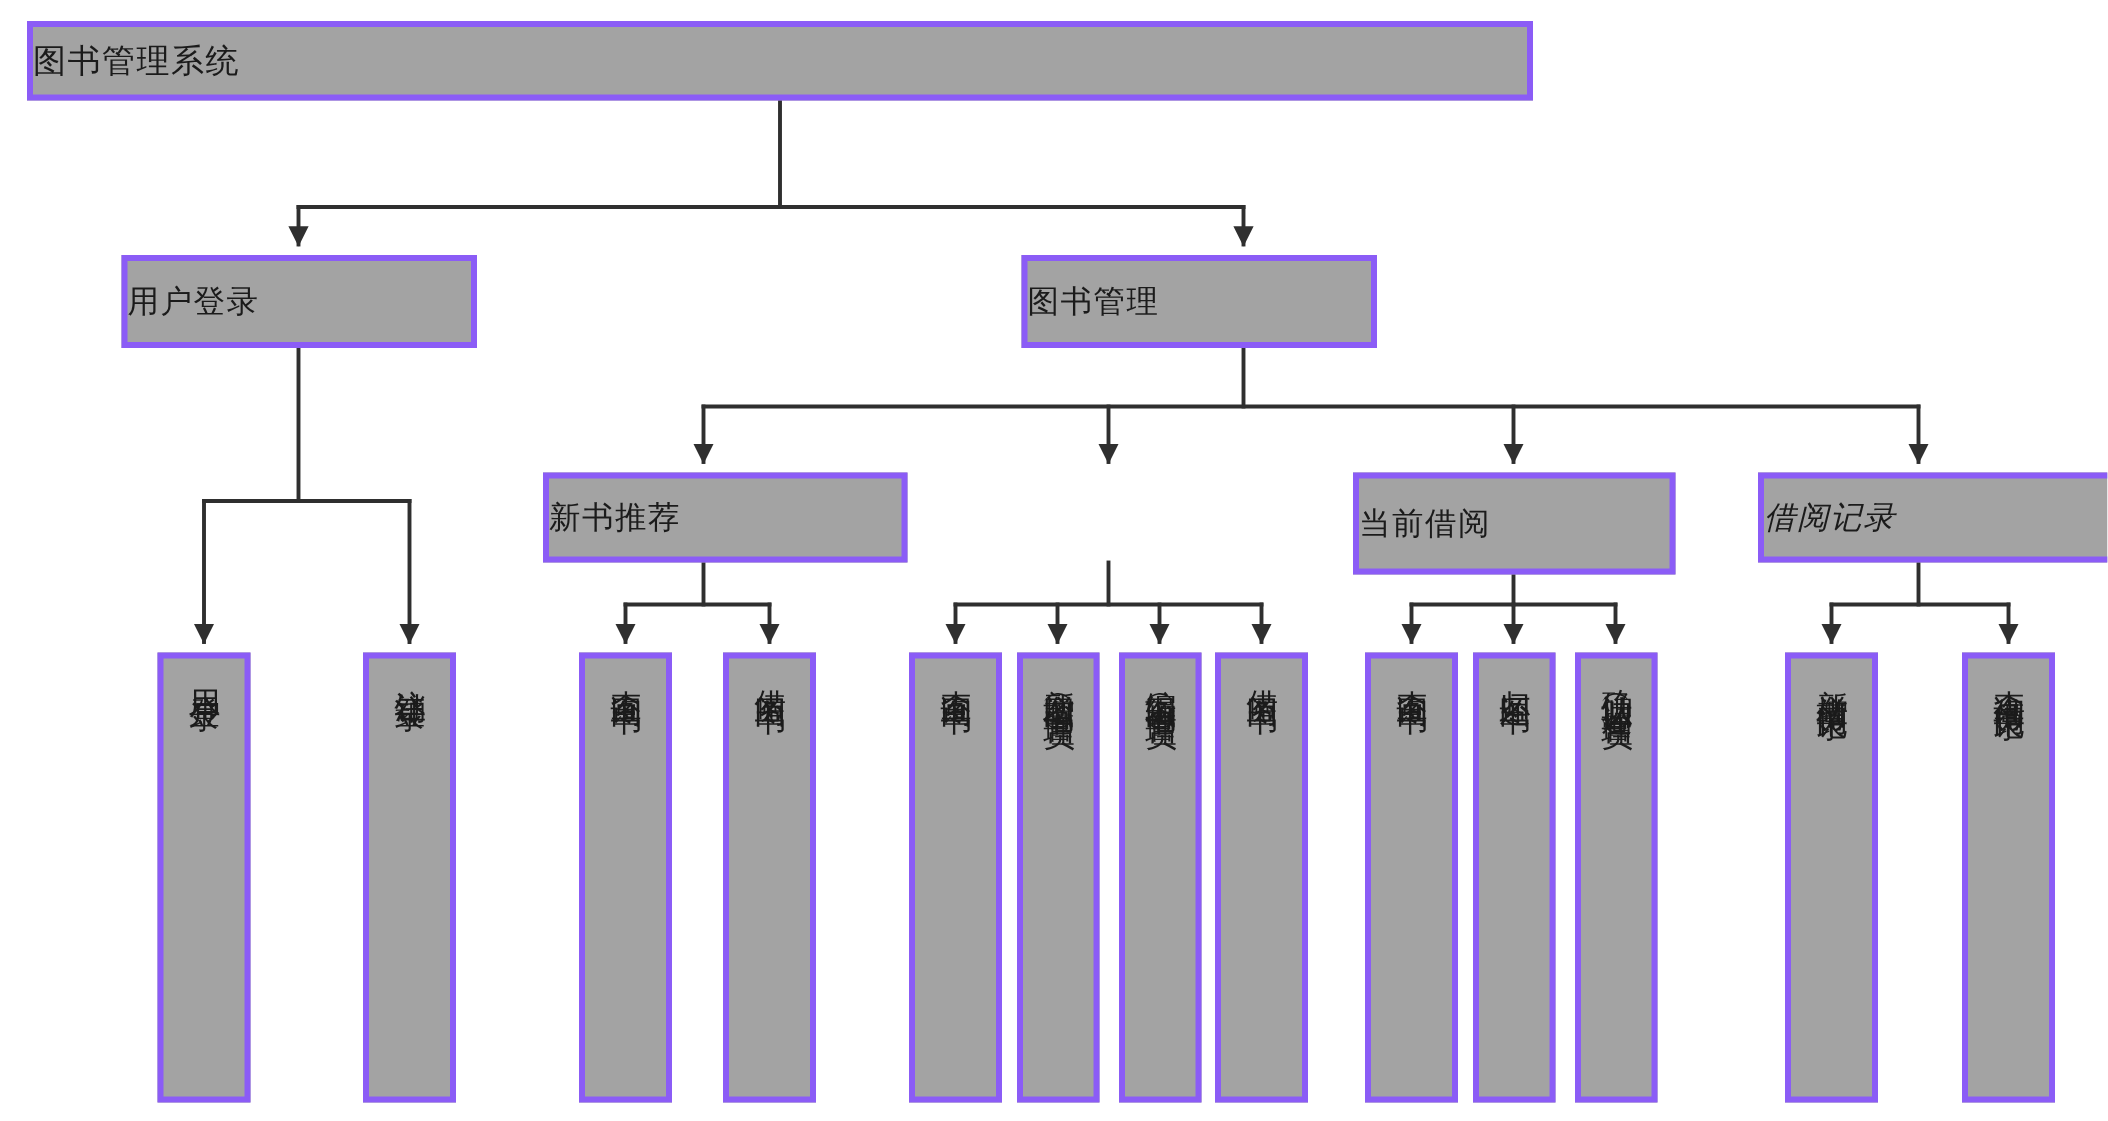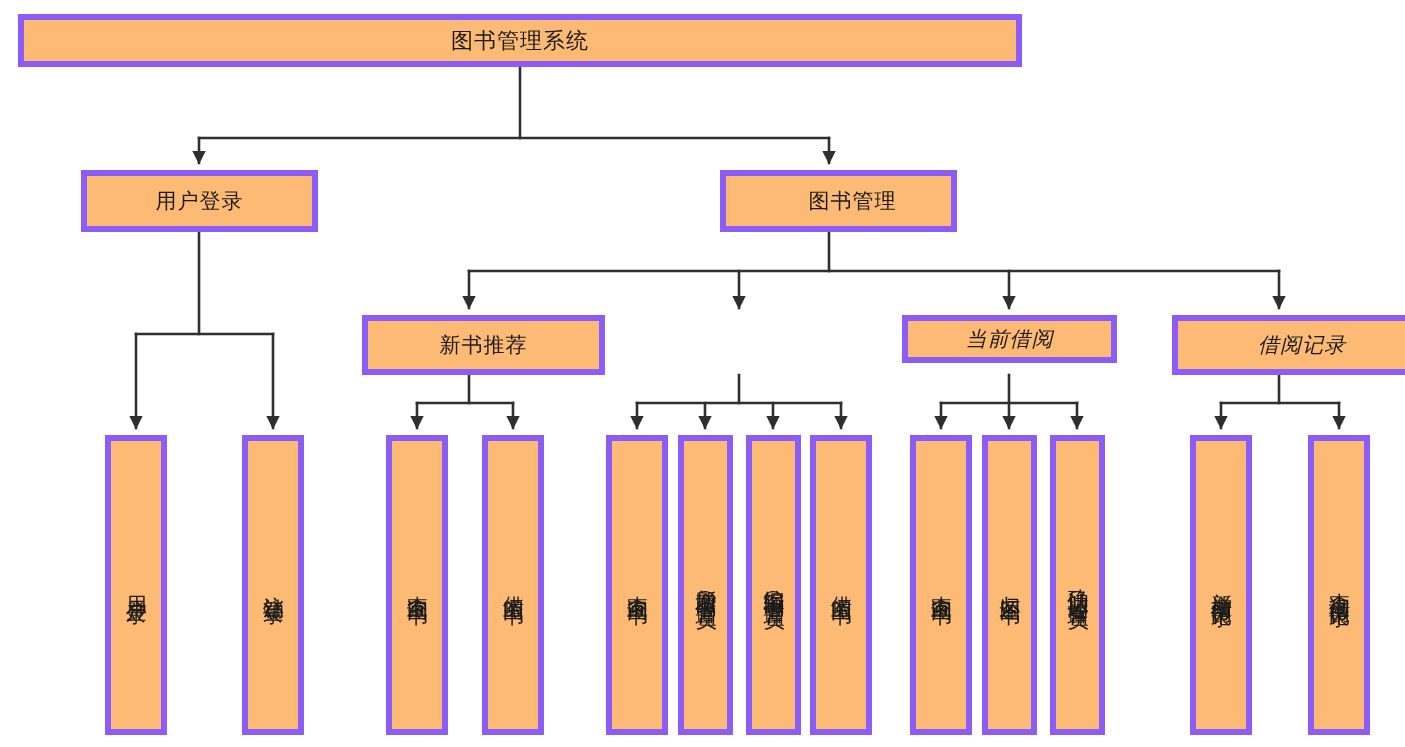--- a/index.html
+++ b/index.html
@@ -21,25 +21,25 @@
     position: absolute;
     left: 0;
     top: 0;
     width: 1405px;
     height: 747px;
     pointer-events: none;
   }
   .node {
     position: absolute;
     box-sizing: border-box;
-    background: #fdba74;
-    border: 6px solid #8b5cf6;
+    background: #a3a3a3;
+    border: 4px solid #8b5cf6;
     display: flex;
     align-items: center;
-    justify-content: center;
+    justify-content: flex-start;
     color: #1b1b1b;
   }
   .node.h {
     font-size: 21px;
     letter-spacing: 1px;
   }
   .node.root {
     font-size: 22px;
   }
   .node.v {
@@ -121,28 +121,28 @@
     </g>
   </svg>
 
   <div class="node h root" style="left:18px; top:14px; width:1004px; height:53px;">
     <span>图书管理系统</span>
   </div>
 
   <div class="node h" style="left:81px; top:170px; width:237px; height:62px;">
     <span>用户登录</span>
   </div>
-  <div class="node h" style="left:720px; top:170px; width:237px; height:62px;padding-left:28px;">
+  <div class="node h" style="left:681px; top:170px; width:237px; height:62px;">
     <span>图书管理</span>
   </div>
 
   <div class="node h" style="left:362px; top:315px; width:243px; height:60px;">
     <span>新书推荐</span>
   </div>
-  <div class="node h" style="left:902px; top:315px; width:215px; height:48px;font-style:italic;">
+  <div class="node h" style="left:902px; top:315px; width:215px; height:68px;">
     <span>当前借阅</span>
   </div>
   <div class="node h" style="left:1172px; top:315px; width:260px; height:60px;font-style:italic;">
     <span>借阅记录</span>
   </div>
 
   <div class="node v" style="left:105px; top:435px; width:62px; height:300px;">
     <span class="vtext">用户登录</span>
   </div>
   <div class="node v" style="left:242px; top:435px; width:62px; height:300px;">

